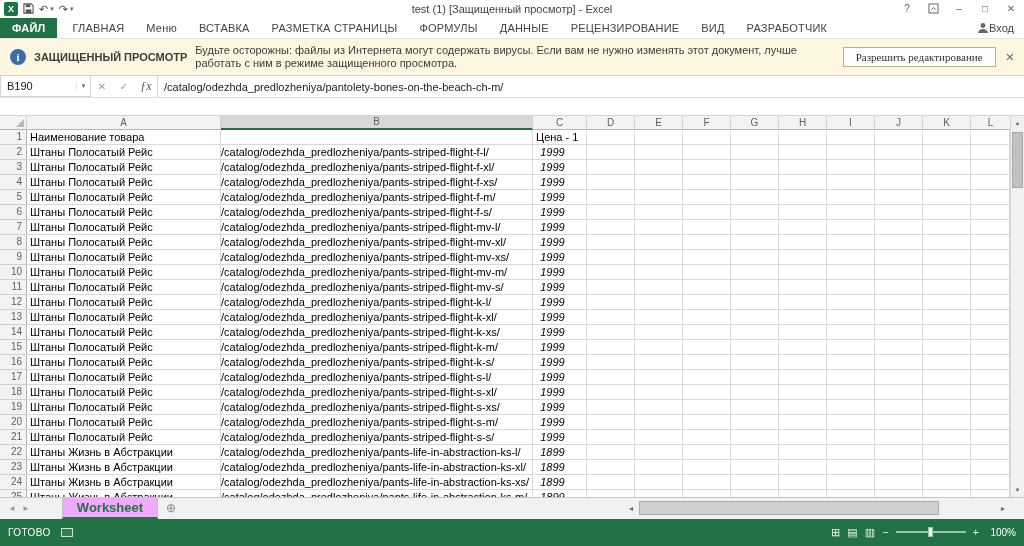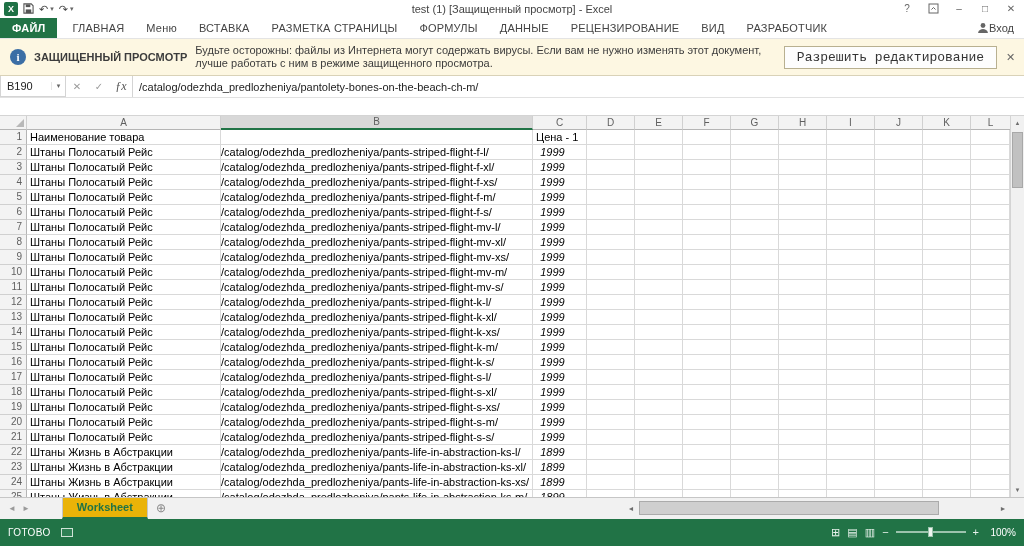--- a/index.html
+++ b/index.html
@@ -25,27 +25,27 @@
   .rtab.active { background:#217346; color:#fff; font-weight:bold; margin:0 4px 0 0; padding:0 12px; }
   .signin { margin-left:auto; display:flex; align-items:center; padding-right:10px; font-size:11px; color:#444; }
   .personsvg { width:12px; height:12px; display:block; }
 
   
   .protected { height:38px; background:#fdf7e2; border-bottom:1px solid #d9d2b8; display:flex; align-items:center; padding:0 6px 0 10px; }
   .infoicon { width:16px; height:16px; border-radius:50%; background:#3b6ea5; color:#fff; font-size:11px; font-weight:bold;
               font-family:"Liberation Serif", serif; display:flex; align-items:center; justify-content:center; flex:0 0 auto; }
   .pv-label { font-size:11px; font-weight:bold; color:#3c3c3c; margin:0 8px 0 8px; white-space:nowrap; }
   .pv-msg { font-size:11px; color:#3c3c3c; line-height:13px; max-width:690px; }
-  .pv-btn { margin-left:auto; background:#fdfdfd; border:1px solid #b8b090; font-size:13px; color:#333; padding:3px 12px;
-            white-space:nowrap; font-family:Liberation Mono, monospace; }
+  .pv-btn { margin-left:auto; background:#fdfdfd; border:1px solid #b8b090; font-size:11px; color:#333; padding:3px 12px;
+            white-space:nowrap; font-family:Liberation Serif, serif; }
   .pv-close { width:22px; text-align:center; color:#666; font-size:11px; margin-left:6px; }
 
   
   .formularow { height:22px; display:flex; align-items:stretch; border-bottom:1px solid #e1e1e1; background:#fff; }
-  .namebox { width:66px; border:1px solid #d4d4d4; border-top:none; display:flex; align-items:center; margin-left:0; }
+  .namebox { width:91px; border:1px solid #d4d4d4; border-top:none; display:flex; align-items:center; margin-left:0; }
   .namebox .nb-text { flex:1; font-size:11px; color:#222; padding-left:6px; }
   .namebox .nb-arrow { width:14px; font-size:7px; color:#666; text-align:center; border-left:1px solid #e6e6e6; }
   .fb-btns { display:flex; align-items:center; border-right:1px solid #d4d4d4; }
   .fb-btn { width:22px; text-align:center; font-size:10px; color:#9a9a9a; }
   .fb-fx { color:#555; font-style:italic; font-family:"Liberation Serif", serif; font-size:12px; }
   .fb-input { flex:1; display:flex; align-items:center; font-size:11px; color:#222; padding-left:6px; background:#fff; }
 
   .spacer { height:18px; background:#fff; border-bottom:1px solid #d4d4d4; }
 
   
@@ -68,22 +68,22 @@
   
   .vscroll { position:absolute; right:0; top:0; bottom:0; width:14px; background:#f1f1f1; border-left:1px solid #d4d4d4;
              display:flex; flex-direction:column; align-items:center; }
   .vs-btn { height:14px; width:14px; font-size:6px; color:#6e6e6e; display:flex; align-items:center; justify-content:center; }
   .vs-track { flex:1; width:14px; position:relative; }
   .vs-thumb { position:absolute; top:2px; left:1px; width:11px; height:56px; background:#c1c1c1; border:1px solid #a8a8a8; }
 
   
   .sheetbar { height:22px; background:#f1f1f1; border-top:1px solid #c6c6c6; display:flex; align-items:stretch; position:relative; }
   .nav { display:flex; align-items:center; gap:6px; padding:0 8px; color:#9a9a9a; font-size:8px; }
-  .sheettab { background:#eab308; border-right:1px solid #c6c6c6; border-left:1px solid #c6c6c6; border-bottom:2px solid #217346;
-              display:flex; align-items:center; padding:4px 14px; font-size:11px; font-weight:bold; color:#217346; margin-left:24px; }
+  .sheettab { background:#f0abfc; border-right:1px solid #c6c6c6; border-left:1px solid #c6c6c6; border-bottom:2px solid #217346;
+              display:flex; align-items:center; padding:4px 14px; font-size:13px; font-weight:bold; color:#217346; margin-left:24px; }
   .addsheet { display:flex; align-items:center; padding:0 8px; color:#8a8a8a; font-size:12px; }
   .hscroll { position:absolute; right:14px; top:3px; bottom:3px; width:386px; background:#f1f1f1; display:flex; align-items:center; }
   .hs-btn { width:14px; font-size:7px; color:#6e6e6e; text-align:center; }
   .hs-track { flex:1; position:relative; height:14px; }
   .hs-thumb { position:absolute; left:1px; top:0; height:14px; width:300px; background:#cfcfcf; border:1px solid #ababab; }
 
   
   .statusbar { height:28px; background:#217346; color:#fff; display:flex; align-items:center; font-size:10px; }
   .sb-mode { padding-left:8px; letter-spacing:.4px; }
   .sb-ind { width:12px; height:9px; border:1px solid #cfe3d6; margin-left:10px; background:#2e8054; }

